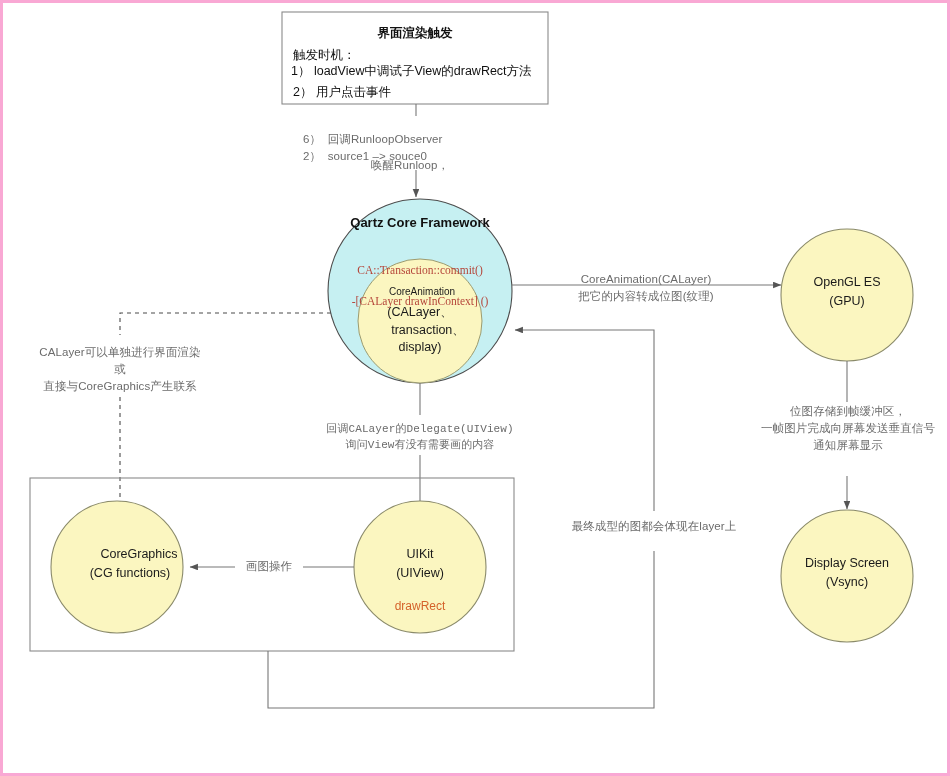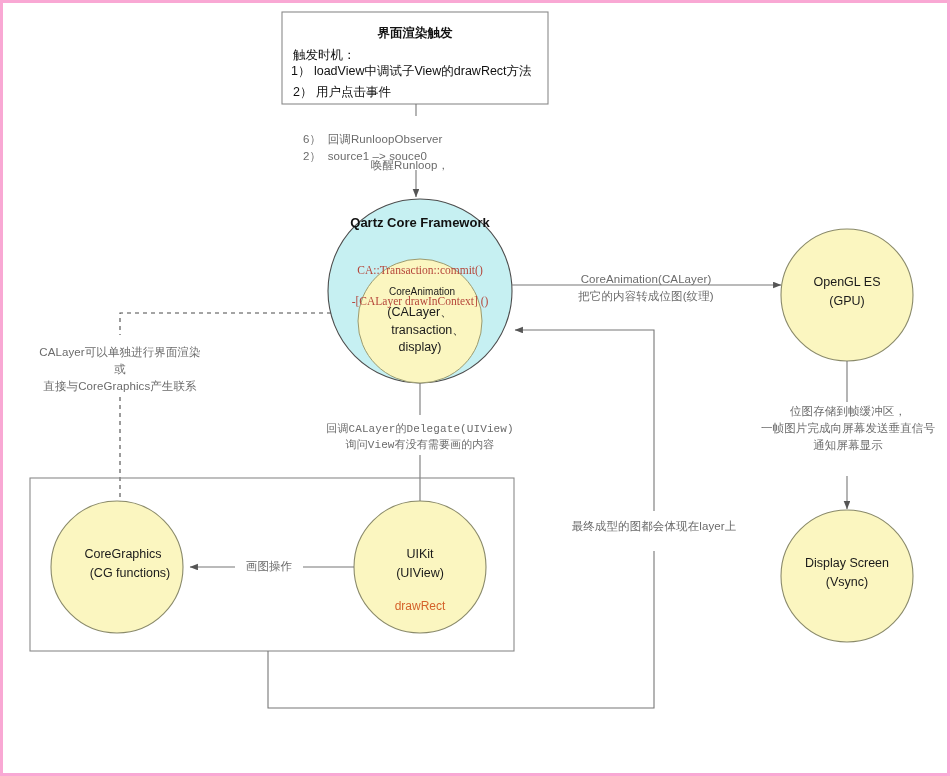--- a/index.html
+++ b/index.html
@@ -161,21 +161,21 @@
   <div class="node-text" style="left:784px; top:553px; width:120px; font-size:12.5px;">Display Screen</div>
   <div class="node-text" style="left:784px; top:572px; width:120px; font-size:12.5px;">(Vsync)</div>
 
   <div class="lbl" style="left:17px; top:341px; width:200px;">CALayer可以单独进行界面渲染</div>
   <div class="lbl" style="left:17px; top:358px; width:200px;">或</div>
   <div class="lbl" style="left:17px; top:375px; width:200px;">直接与CoreGraphics产生联系</div>
 
   <div class="lbl lbl-mono" style="left:302px; top:418px; width:230px;font-family:Liberation Mono, monospace;">回调CALayer的Delegate(UIView)</div>
   <div class="lbl lbl-mono" style="left:302px; top:434px; width:230px;">询问View有没有需要画的内容</div>
 
-  <div class="node-text" style="left:49px; top:544px; width:142px; font-size:12.5px;">CoreGraphics</div>
+  <div class="node-text" style="left:49px; top:544px; width:142px; font-size:12.5px;padding-left:16px;">CoreGraphics</div>
   <div class="node-text" style="left:49px; top:563px; width:156px; font-size:12.5px;">(CG functions)</div>
 
   <div class="node-text" style="left:357px; top:544px; width:120px; font-size:12.5px;">UIKit</div>
   <div class="node-text" style="left:357px; top:563px; width:120px; font-size:12.5px;">(UIView)</div>
   <div class="node-text accent-orange" style="left:357px; top:596px; width:120px;">drawRect</div>
 
   <div class="lbl" style="left:232px; top:555px; width:68px;">画图操作</div>
 
   <div class="lbl" style="left:561px; top:515px; width:180px;">最终成型的图都会体现在layer上</div>
 

